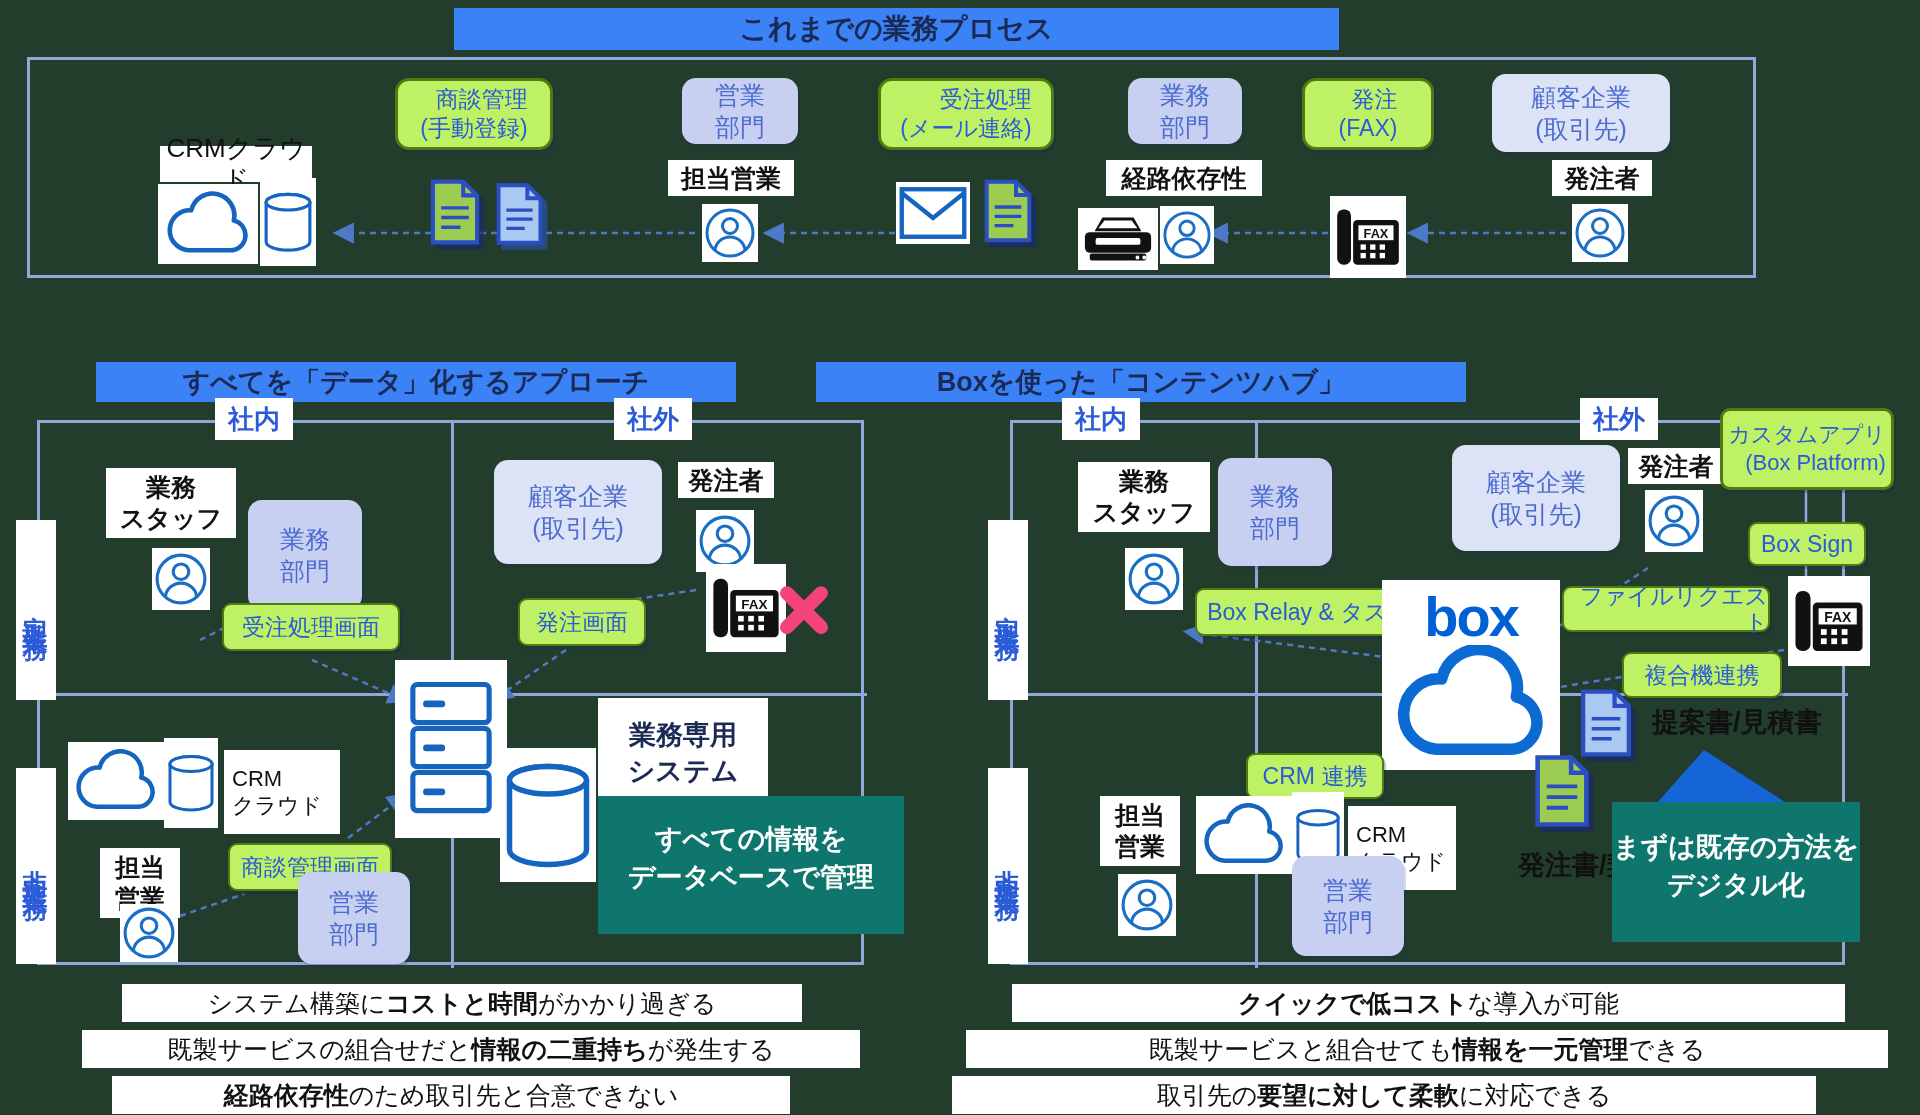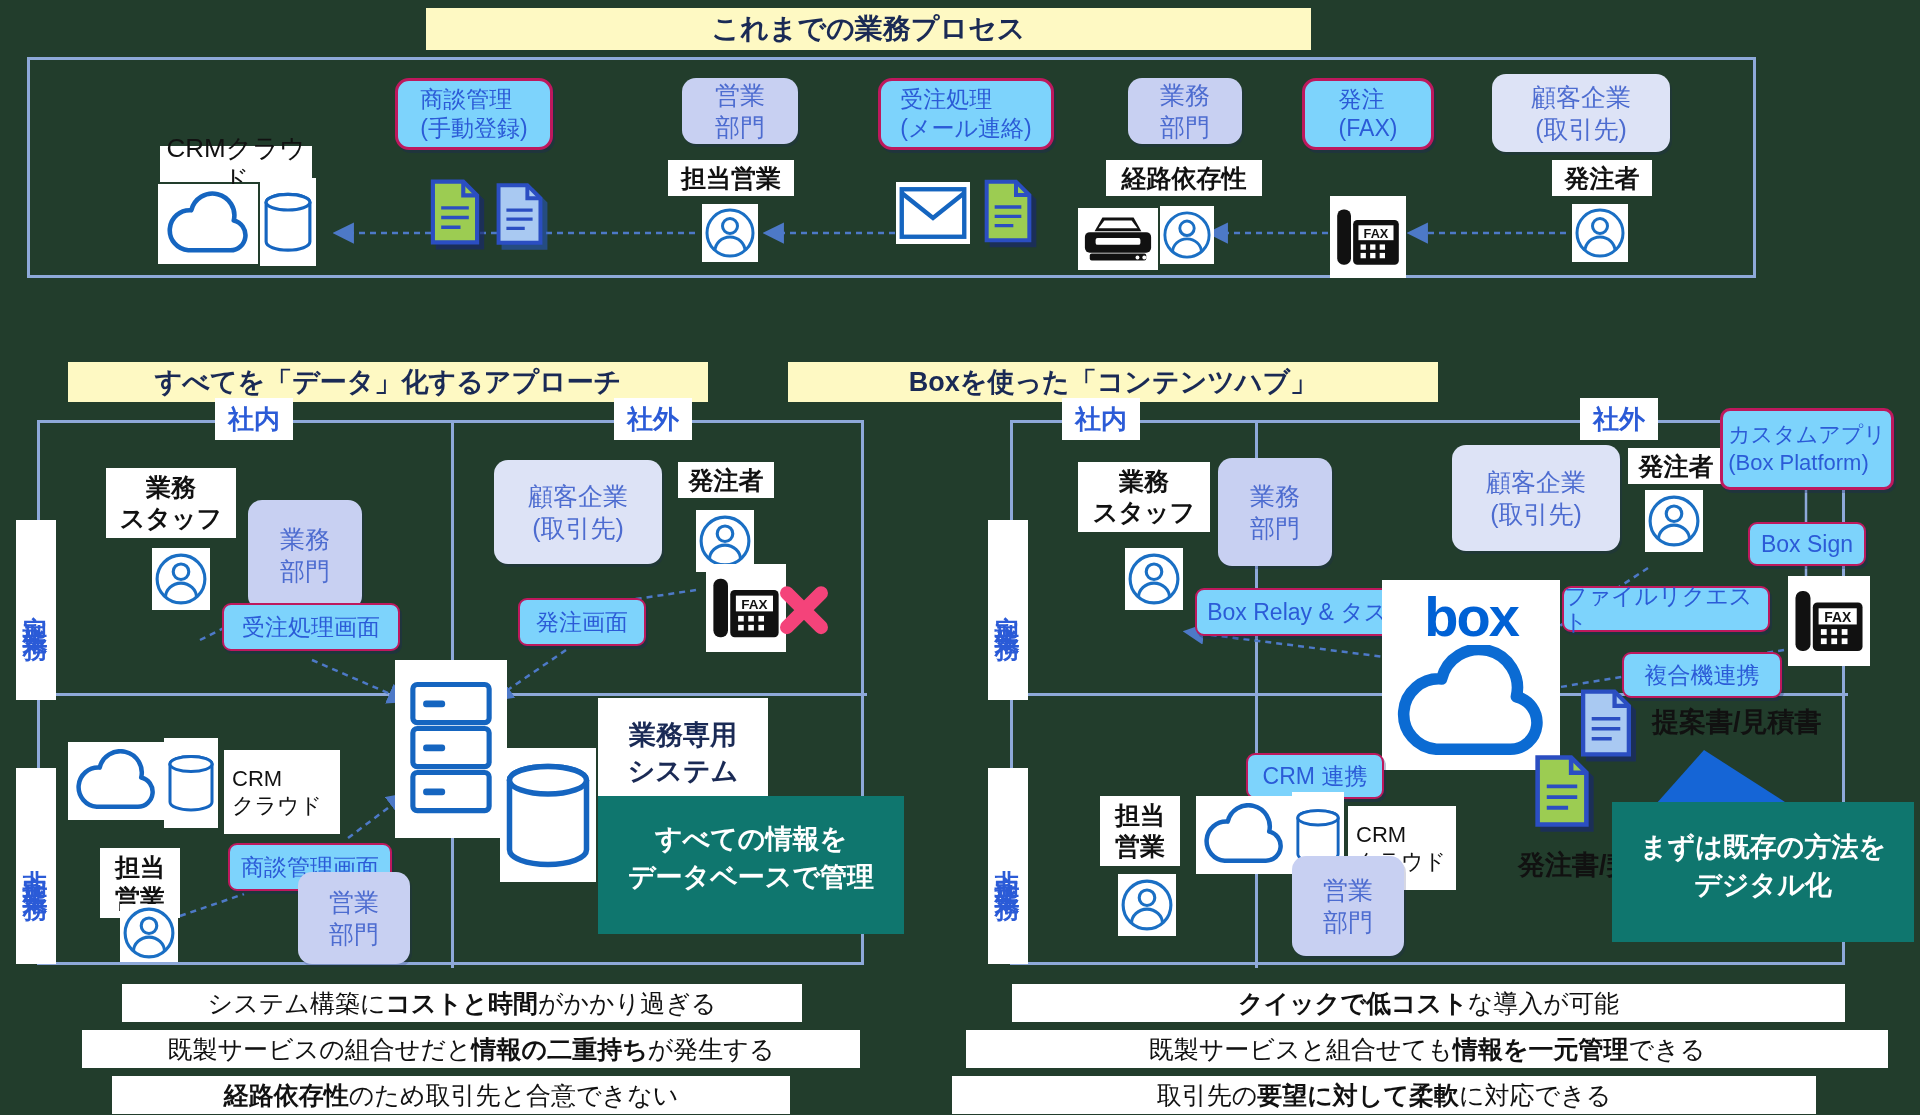--- a/index.html
+++ b/index.html
@@ -1,23 +1,23 @@
 <!DOCTYPE html>
 <html><head>
 <meta charset="utf-8">
 <style>
   html,body{margin:0;padding:0;background:#223d2c;}
   body{font-family:"Liberation Sans","DejaVu Sans",sans-serif;}
   #page{position:relative;width:1920px;height:1115px;background:#223d2c;overflow:hidden;}
   .abs{position:absolute;box-sizing:border-box;}
   .pre{white-space:pre-line;}
-  .titlebar{background:#fef9c3;color:#1a2a55;font-weight:800;font-size:28px;text-align:center;display:flex;align-items:center;justify-content:center;}
+  .titlebar{background:#3b82f6;color:#1a2a55;font-weight:800;font-size:28px;text-align:center;display:flex;align-items:center;justify-content:center;margin-left:28px;}
   .panel{border:3px solid #8ea9d9;background:transparent;}
   .divline{background:#8ea9d9;}
-  .bbox{background:#7dd3fc;border:3px solid #be185d;border-radius:14px;color:#2b5bd7;font-size:23px;line-height:29px;text-align:left;display:flex;align-items:center;justify-content:center;box-shadow:2px 3px 0 rgba(25,35,100,.30);}
+  .bbox{background:#bef264;border:3px solid #4d7c0f;border-radius:14px;color:#2b5bd7;font-size:23px;line-height:29px;text-align:right;display:flex;align-items:center;justify-content:center;box-shadow:2px 3px 0 rgba(25,35,100,.30);}
   .bbox.small{border-width:2.5px;border-radius:9px;font-size:23px;line-height:26px;box-shadow:2px 3px 0 rgba(25,35,100,.30);}
   .lav{background:#c8d0f2;border-radius:14px;color:#4d6cd0;font-size:25px;line-height:32px;text-align:center;display:flex;align-items:center;justify-content:center;box-shadow:2px 3px 0 rgba(25,35,100,.18);}
   .lav.light{background:#dde3f6;}
   .wlabel{background:#fff;color:#111;font-weight:700;font-size:25px;line-height:31px;text-align:center;display:flex;align-items:center;justify-content:center;}
   .wlabel.plain{font-weight:700;}
   .qlabel{background:#fff;color:#2b5bd7;font-size:26px;font-weight:600;text-align:center;display:flex;align-items:center;justify-content:center;}
   .vtext{background:#fff;color:#2b5bd7;font-size:25px;font-weight:600;writing-mode:vertical-rl;text-orientation:upright;letter-spacing:7px;display:flex;align-items:center;justify-content:center;padding:6px 2px;}
   .bar{background:#fff;color:#111;font-size:25px;height:38px;line-height:38px;text-align:center;}
   .bar b{font-weight:800;}
   .callout{background:#0f766e;color:#fff;font-weight:800;font-size:27px;line-height:38px;text-align:center;}
@@ -387,21 +387,21 @@
   <div class="abs z2" style="left:1652px;top:700px;width:210px;height:44px;color:#111;font-weight:800;font-size:27px;line-height:44px;">提案書/見積書</div>
   <div class="abs z2" style="left:1530px;top:752px;width:66px;height:84px;">
     <svg width="64" height="78" viewBox="0 0 42 50" style="filter:drop-shadow(5px 5px 0 rgba(25,40,110,.65));">
         <path d="M5 3 h22 l10 10 v34 h-32 z" fill="#9ccc52" stroke="#2b4ec2" stroke-width="3"></path>
         <path d="M27 3 v10 h10" fill="none" stroke="#2b4ec2" stroke-width="3"></path>
         <path d="M11 22h20 M11 29h20 M11 36h14" stroke="#2b4ec2" stroke-width="2.5"></path>
       </svg>
   </div>
   <div class="abs z2" style="left:1518px;top:843px;width:214px;height:44px;color:#111;font-weight:800;font-size:27px;line-height:44px;">発注書/契約書</div>
 
-  <div class="abs callout z2" style="left:1612px;top:802px;width:302px;height:140px;padding-top:26px;">
+  <div class="abs callout z2" style="left:1612px;top:802px;width:248px;height:140px;padding-top:26px;">
     <div>まずは既存の方法を</div>
     <div>デジタル化</div>
   </div>
 
   <div class="abs bar z2" style="left:966px;top:1030px;width:922px;"><span>既製サービスと組合せても</span><b>情報を一元管理</b><span>できる</span></div>
   <div class="abs bar z2" style="left:1012px;top:984px;width:833px;"><span></span><b>クイックで低コスト</b><span>な導入が可能</span></div>
   <div class="abs bar z2" style="left:952px;top:1076px;width:864px;"><span>取引先の</span><b>要望に対して柔軟</b><span>に対応できる</span></div>
 
 </div>
 

